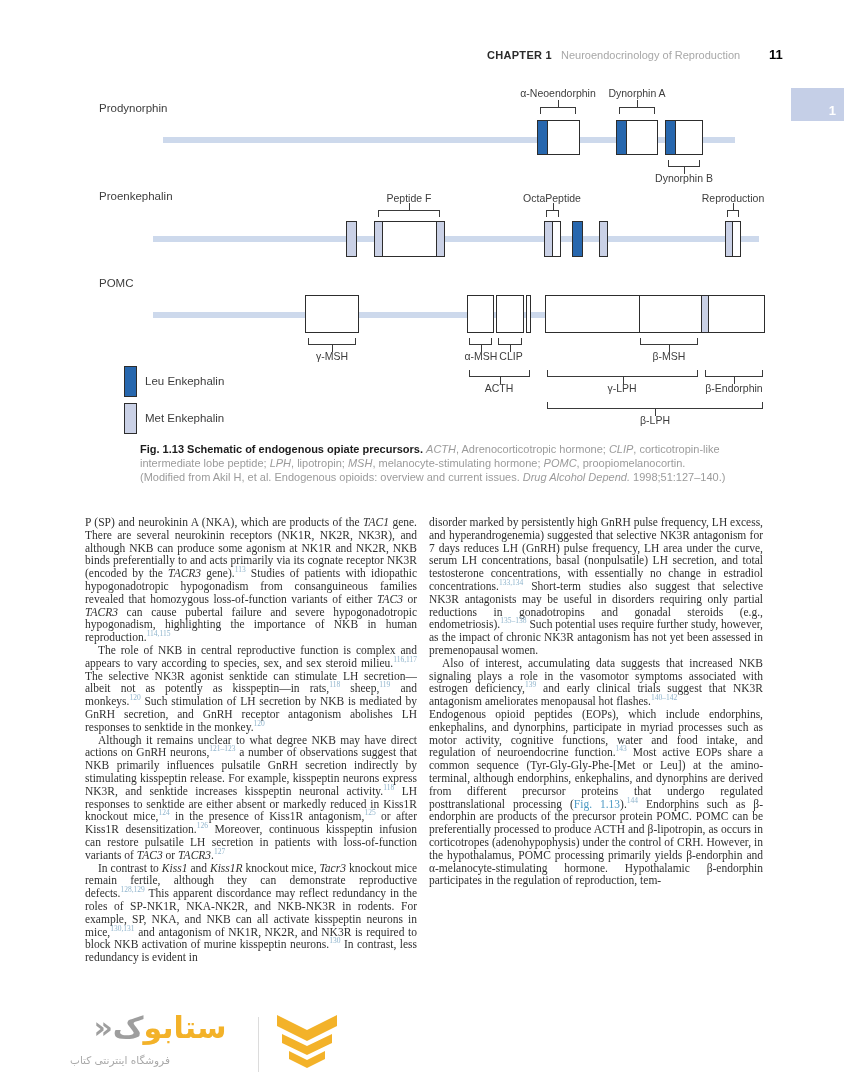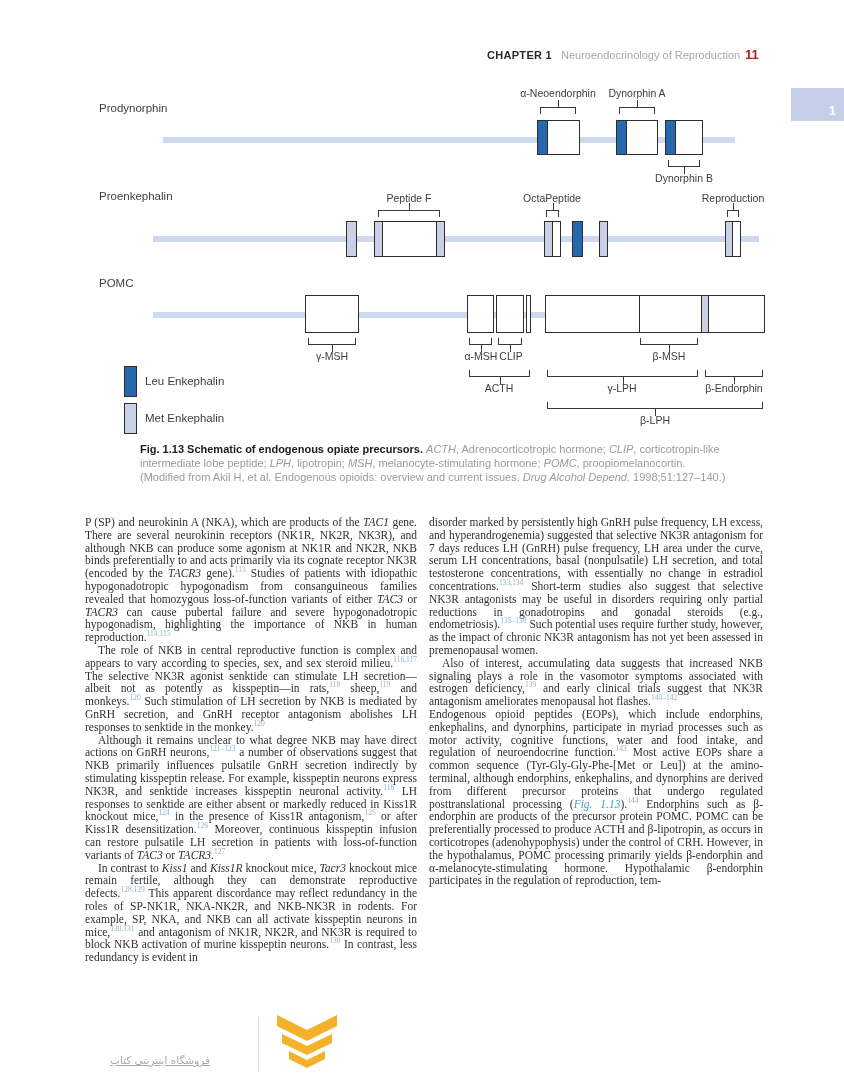--- a/index.html
+++ b/index.html
@@ -3,21 +3,21 @@
 <meta charset="utf-8">
 <style>
   html,body{margin:0;padding:0;background:#e8e8e8;}
   #page{position:relative;width:844px;height:1080px;background:#ffffff;overflow:hidden;
         font-family:"Liberation Serif",serif;color:#333;}
 
   
   .hdr-chapter{position:absolute;left:487px;top:49px;font:700 11px "Liberation Sans",sans-serif;
                color:#2b2b2b;letter-spacing:.3px;}
   .hdr-title{position:absolute;left:561px;top:49px;font:11px "Liberation Sans",sans-serif;color:#a8a8a8;}
-  .hdr-page{position:absolute;left:745px;top:47px;font:700 13px "Liberation Sans",sans-serif;color:#b91c1c;text-align:right;}
+  .hdr-page{position:absolute;left:769px;top:47px;font:700 13px "Liberation Sans",sans-serif;color:#000000;text-align:right;}
   .side-tab{position:absolute;left:791px;top:88px;width:53px;height:33px;background:#c5cfe7;}
   .side-tab span{position:absolute;right:8px;bottom:3px;color:#fff;font:700 13px "Liberation Sans",sans-serif;}
 
   
   #fig{position:absolute;left:85px;top:85px;width:715px;height:362px;}
   .rowlabel{position:absolute;font:11.5px "Liberation Sans",sans-serif;color:#3d3d3d;white-space:nowrap;text-align:center;}
   .flabel{position:absolute;transform:translateX(-50%);font:10.5px "Liberation Sans",sans-serif;
           color:#3d3d3d;white-space:nowrap;}
   .backbone{position:absolute;height:6px;background:#cdd9ec;z-index:0;}
   .fbox{position:absolute;background:#fff;border:1.6px solid #2d2d2d;box-sizing:border-box;
@@ -40,35 +40,35 @@
   #caption em{font-style:italic;}
 
   
   .col{position:absolute;top:516px;height:496px;overflow:hidden;
        font:11.5px/12.8px "Liberation Serif",serif;color:#303030;}
   #col-left{left:85px;width:332px;}
   #col-right{left:429px;width:334px;}
   .col p{margin:0;text-align:justify;}
   .col p.ind{text-indent:13px;}
   sup.ref{color:#8fb4cc;font-size:7.5px;line-height:0;vertical-align:super;}
-  .fig-link{color:#4e9ac4;font-style:italic;}
+  .fig-link{color:#4e9ac4;}
   .col h2{font:16.5px "Liberation Sans",sans-serif;font-weight:400;color:#2b2b2b;
           margin:27px 0 10px 0;}
 
   .fade{position:absolute;left:0;top:968px;width:844px;height:46px;
         background:linear-gradient(to bottom,rgba(255,255,255,0),#ffffff 88%);z-index:4;pointer-events:none;}
 
   
   #footer{position:absolute;left:0;top:1012px;width:844px;height:68px;background:#fff;z-index:5;}
   .logo-word{position:absolute;left:70px;top:-2px;width:180px;direction:rtl;text-align:center;
              font:700 30px "DejaVu Sans",sans-serif;}
   .logo-word .y{color:#f3b229;}
   .logo-word .g{color:#9e9e9e;}
-  .logo-sub{position:absolute;left:70px;top:42px;width:180px;text-align:center;direction:rtl;
-            font:10.5px "DejaVu Sans",sans-serif;color:#a9a9a9;text-decoration:underline;}
+  .logo-sub{position:absolute;left:70px;top:42px;width:180px;text-align:left;direction:rtl;
+            font:10.5px "DejaVu Sans",sans-serif;color:#a9a9a9;}
   .logo-div{position:absolute;left:258px;top:5px;width:1px;height:55px;background:#dcdcdc;}
   .logo-chev{position:absolute;left:272px;top:3px;}
   .store-title{position:absolute;left:440px;top:3px;width:355px;text-align:center;direction:rtl;
                font:700 17px "DejaVu Sans",sans-serif;color:#1b1b1b;}
   .store-url{position:absolute;left:430px;top:31px;width:375px;text-align:center;
              font:500 21px "Liberation Sans",sans-serif;color:#2c2c2c;letter-spacing:7px;}
   .store-url .y{color:#f3b229;}
 </style>
 </head>
 <body>
@@ -170,20 +170,23 @@
     </div>
   <div id="col-right" class="col">
       <p><span>disorder marked by persistently high GnRH pulse frequency, LH excess, and hyperandrogenemia) suggested that selective NK3R antagonism for 7 days reduces LH (GnRH) pulse frequency, LH area under the curve, serum LH concentrations, basal (nonpulsatile) LH secretion, and total testosterone concentrations, with essentially no change in estradiol concentrations.</span><sup class="ref">133,134</sup><span> Short-term studies also suggest that selective NK3R antagonists may be useful in disorders requiring only partial reductions in gonadotropins and gonadal steroids (e.g., endometriosis).</span><sup class="ref">135–138</sup><span> Such potential uses require further study, however, as the impact of chronic NK3R antagonism has not yet been assessed in premenopausal women.</span></p>
       <p class="ind"><span>Also of interest, accumulating data suggests that increased NKB signaling plays a role in the vasomotor symptoms associated with estrogen deficiency,</span><sup class="ref">139</sup><span> and early clinical trials suggest that NK3R antagonism ameliorates menopausal hot flashes.</span><sup class="ref">140–142</sup></p>
       <p><span>Endogenous opioid peptides (EOPs), which include endorphins, enkephalins, and dynorphins, participate in myriad processes such as motor activity, cognitive functions, water and food intake, and regulation of neuroendocrine function.</span><sup class="ref">143</sup><span> Most active EOPs share a common sequence (Tyr-Gly-Gly-Phe-[Met or Leu]) at the amino-terminal, although endorphins, enkephalins, and dynorphins are derived from different precursor proteins that undergo regulated posttranslational processing (</span><span class="fig-link">Fig. 1.13</span><span>).</span><sup class="ref">144</sup><span> Endorphins such as β-endorphin are products of the precursor protein POMC. POMC can be preferentially processed to produce ACTH and β-lipotropin, as occurs in corticotropes (adenohypophysis) under the control of CRH. However, in the hypothalamus, POMC processing primarily yields β-endorphin and α-melanocyte-stimulating hormone. Hypothalamic β-endorphin participates in the regulation of reproduction, tem-</span></p>
     </div>
 
   <div class="fade"></div>
 
   <div id="footer">
+    <div class="logo-word">
+      <span class="y">ستابو</span><span class="g">ک</span><span class="g">«</span>
+    </div>
     <div class="logo-sub">فروشگاه اینترنتی کتاب</div>
     <div class="logo-div"></div>
     <svg class="logo-chev" width="70" height="60" viewBox="0 0 70 60">
       <polygon points="5,0 35,15 65,0 65,11 35,26 5,11" fill="#f3b229"></polygon>
       <polygon points="10,19 35,31 60,19 60,28 35,40 10,28" fill="#f3b229"></polygon>
       <polygon points="17,36 35,45 53,36 53,44 35,53 17,44" fill="#f3b229"></polygon>
     </svg>
   </div>
 
 </div>

